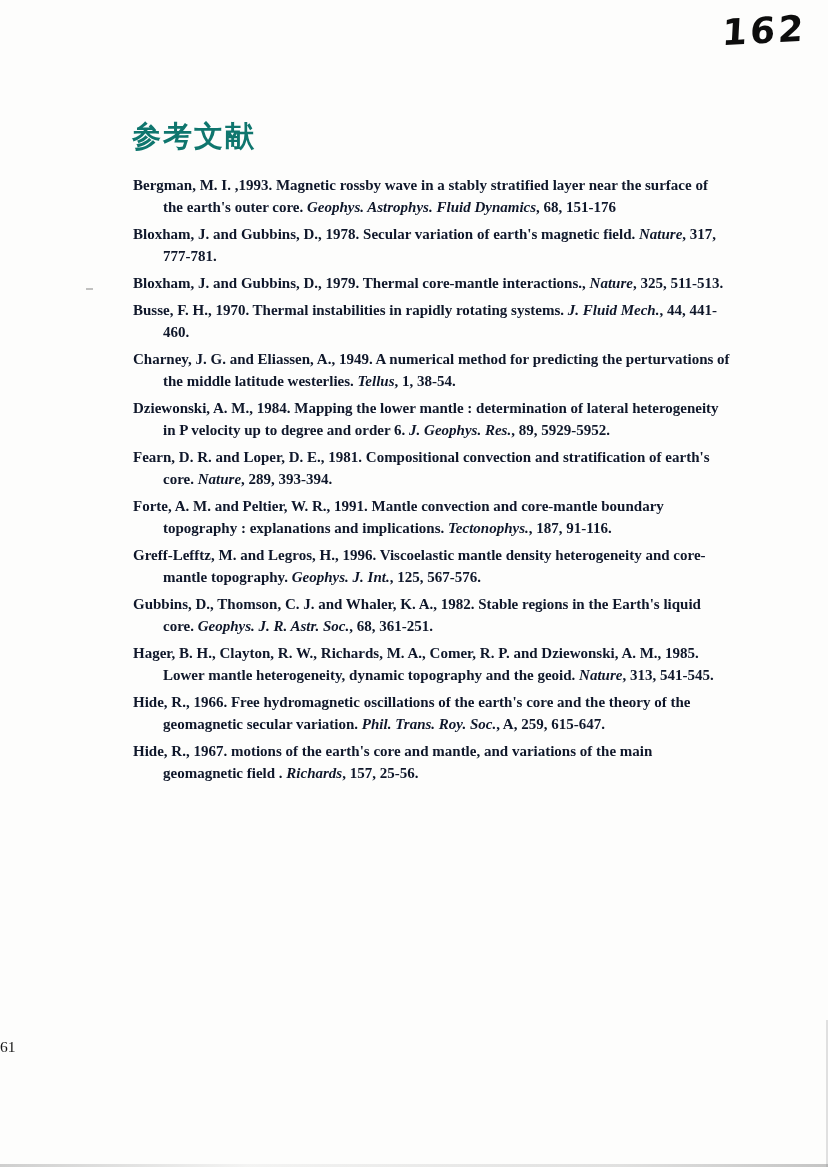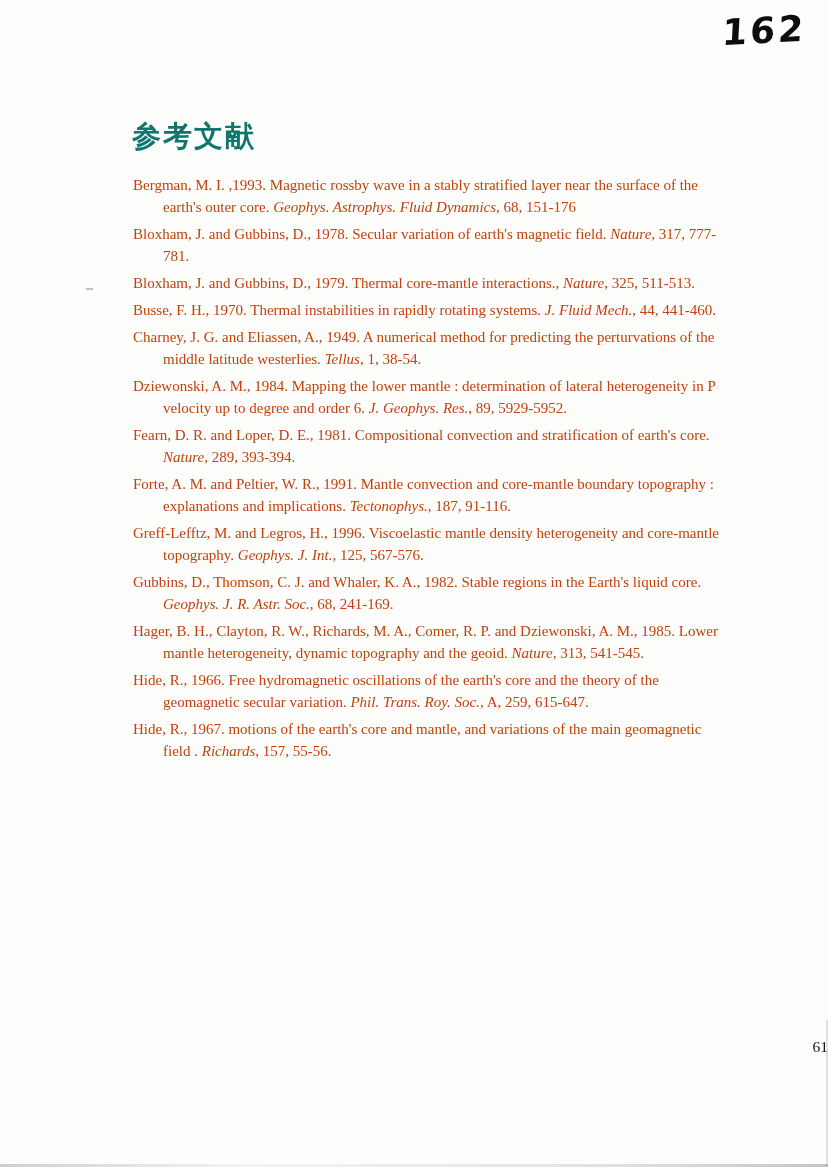--- a/index.html
+++ b/index.html
@@ -48,32 +48,33 @@
     top: 174px;
     width: 598px;
   }
   p.ref {
     margin: 0 0 5px 0;
     padding-left: 30px;
     text-indent: -30px;
     font-size: 15px;
     line-height: 22px;
     text-align: left;
-    color: #c2410c;
+    color: #0f172a;
+    font-weight: bold;
   }
   p.ref .it {
     font-style: italic;
   }
   
   .page-num {
     position: absolute;
     top: 1038px;
     left: 0;
     width: 828px;
-    text-align: right;
+    text-align: left;
     font-size: 15.5px;
     color: #161616;
   }
   
   .scan-edge-bottom {
     position: absolute;
     left: 0;
     bottom: 0;
     width: 100%;
     height: 3px;
@@ -108,24 +109,24 @@
   <div class="ref-list">
       <p class="ref"><span>Bergman, M. I. ,1993. Magnetic rossby wave in a stably stratified layer near the surface of the earth's outer core. </span><span class="it">Geophys. Astrophys. Fluid Dynamics</span><span>, 68, 151-176</span></p>
       <p class="ref"><span>Bloxham, J. and Gubbins, D., 1978. Secular variation of earth's magnetic field. </span><span class="it">Nature</span><span>, 317, 777-781.</span></p>
       <p class="ref"><span>Bloxham, J. and Gubbins, D., 1979. Thermal core-mantle interactions., </span><span class="it">Nature</span><span>, 325, 511-513.</span></p>
       <p class="ref"><span>Busse, F. H., 1970. Thermal instabilities in rapidly rotating systems. </span><span class="it">J. Fluid Mech.</span><span>, 44, 441-460.</span></p>
       <p class="ref"><span>Charney, J. G. and Eliassen, A., 1949. A numerical method for predicting the perturvations of the middle latitude westerlies. </span><span class="it">Tellus</span><span>, 1, 38-54.</span></p>
       <p class="ref"><span>Dziewonski, A. M., 1984. Mapping the lower mantle : determination of lateral heterogeneity in P velocity up to degree and order 6. </span><span class="it">J. Geophys. Res.</span><span>, 89, 5929-5952.</span></p>
       <p class="ref"><span>Fearn, D. R. and Loper, D. E., 1981. Compositional convection and stratification of earth's core. </span><span class="it">Nature</span><span>, 289, 393-394.</span></p>
       <p class="ref"><span>Forte, A. M. and Peltier, W. R., 1991. Mantle convection and core-mantle boundary topography : explanations and implications. </span><span class="it">Tectonophys.</span><span>, 187, 91-116.</span></p>
       <p class="ref"><span>Greff-Lefftz, M. and Legros, H., 1996. Viscoelastic mantle density heterogeneity and core-mantle topography. </span><span class="it">Geophys. J. Int.</span><span>, 125, 567-576.</span></p>
-      <p class="ref"><span>Gubbins, D., Thomson, C. J. and Whaler, K. A., 1982. Stable regions in the Earth's liquid core. </span><span class="it">Geophys. J. R. Astr. Soc.</span><span>, 68, 241-169.</span></p>
+      <p class="ref"><span>Gubbins, D., Thomson, C. J. and Whaler, K. A., 1982. Stable regions in the Earth's liquid core. </span><span class="it">Geophys. J. R. Astr. Soc.</span><span>, 68, 361-251.</span></p>
       <p class="ref"><span>Hager, B. H., Clayton, R. W., Richards, M. A., Comer, R. P. and Dziewonski, A. M., 1985. Lower mantle heterogeneity, dynamic topography and the geoid. </span><span class="it">Nature</span><span>, 313, 541-545.</span></p>
       <p class="ref"><span>Hide, R., 1966. Free hydromagnetic oscillations of the earth's core and the theory of the geomagnetic secular variation. </span><span class="it">Phil. Trans. Roy. Soc.</span><span>, A, 259, 615-647.</span></p>
-      <p class="ref"><span>Hide, R., 1967. motions of the earth's core and mantle, and variations of the main geomagnetic field . </span><span class="it">Richards</span><span>, 157, 55-56.</span></p>
+      <p class="ref"><span>Hide, R., 1967. motions of the earth's core and mantle, and variations of the main geomagnetic field . </span><span class="it">Richards</span><span>, 157, 25-56.</span></p>
     </div>
 
   <div class="page-num">61</div>
 
   <div class="scan-speck"></div>
   <div class="scan-edge-right"></div>
   <div class="scan-edge-bottom"></div>
 
 </div>
 

